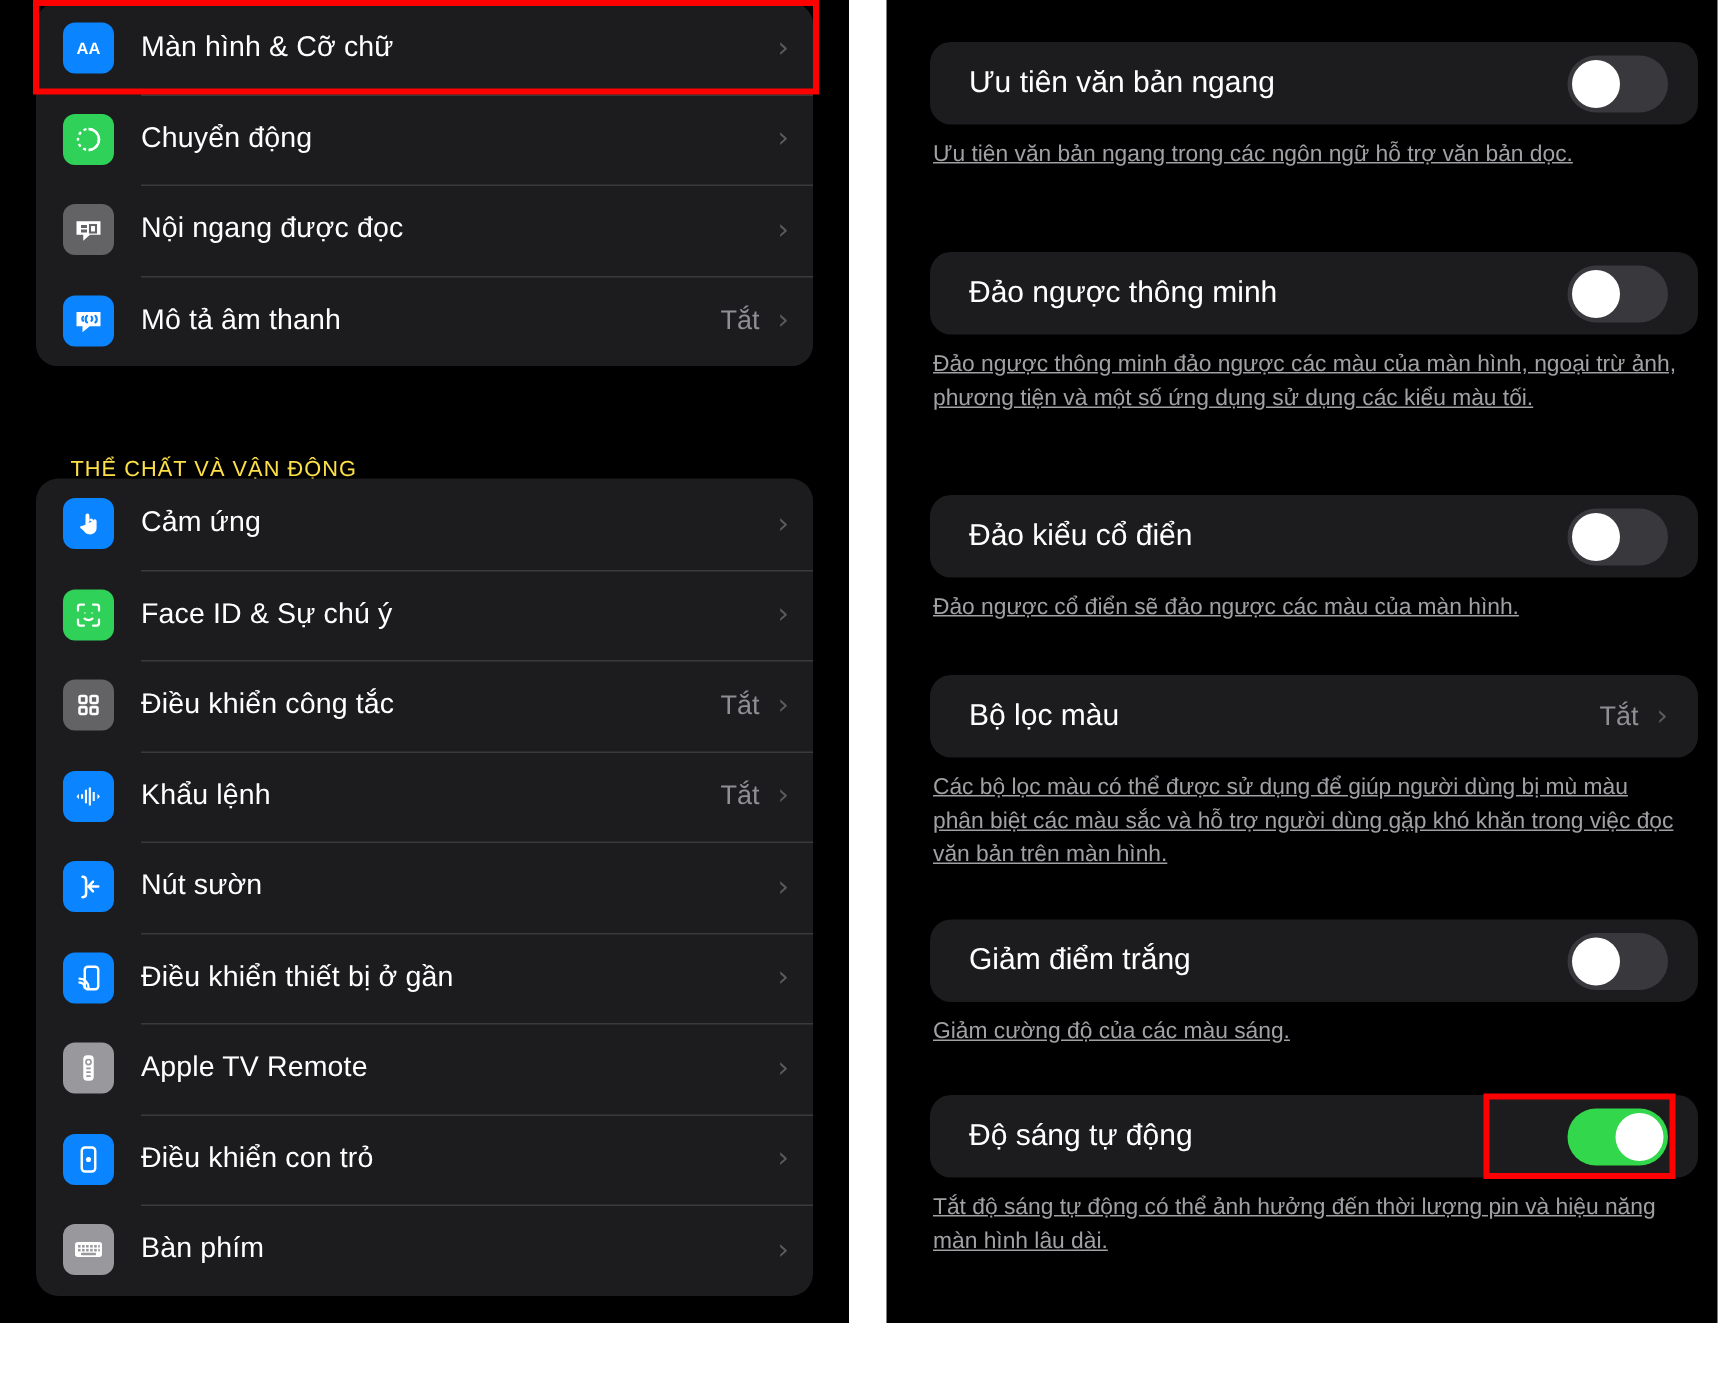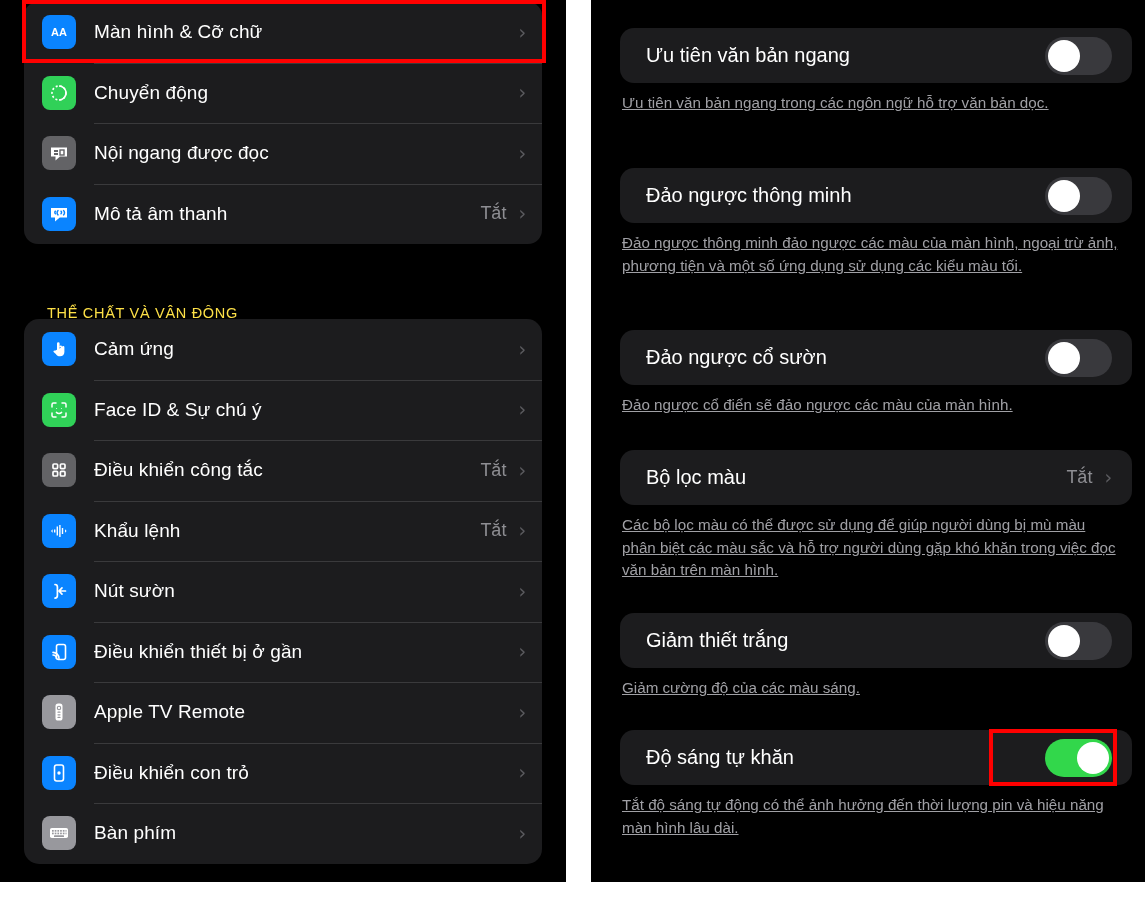--- a/index.html
+++ b/index.html
@@ -378,44 +378,44 @@
 
     <div class="r-card" style="top:168px">
       <span class="r-label">Đảo ngược thông minh</span>
       <span class="toggle">
           <span class="knob"></span>
         </span>
     </div>
     <div class="r-desc" style="top:232px">Đảo ngược thông minh đảo ngược các màu của màn hình, ngoại trừ ảnh, phương tiện và một số ứng dụng sử dụng các kiểu màu tối.</div>
 
     <div class="r-card" style="top:330px">
-      <span class="r-label">Đảo ngược cổ sườn</span>
+      <span class="r-label">Đảo kiểu cổ điển</span>
       <span class="toggle">
           <span class="knob"></span>
         </span>
     </div>
     <div class="r-desc" style="top:394px">Đảo ngược cổ điển sẽ đảo ngược các màu của màn hình.</div>
 
     <div class="r-card" style="top:450px">
       <span class="r-label">Bộ lọc màu</span>
       <span class="r-value">Tắt</span>
       <span class="chev">›</span>
     </div>
     <div class="r-desc" style="top:514px">Các bộ lọc màu có thể được sử dụng để giúp người dùng bị mù màu phân biệt các màu sắc và hỗ trợ người dùng gặp khó khăn trong việc đọc văn bản trên màn hình.</div>
 
     <div class="r-card" style="top:613px">
-      <span class="r-label">Giảm thiết trắng</span>
+      <span class="r-label">Giảm điểm trắng</span>
       <span class="toggle">
           <span class="knob"></span>
         </span>
     </div>
     <div class="r-desc" style="top:677px">Giảm cường độ của các màu sáng.</div>
 
     <div class="r-card" style="top:730px">
-      <span class="r-label">Độ sáng tự khăn</span>
+      <span class="r-label">Độ sáng tự động</span>
       <span class="toggle on">
           <span class="knob"></span>
         </span>
     </div>
     <div class="r-desc" style="top:794px">Tắt độ sáng tự động có thể ảnh hưởng đến thời lượng pin và hiệu năng màn hình lâu dài.</div>
   </div>
 
   <div class="redbox redbox-left"></div>
   <div class="redbox redbox-right"></div>
 

